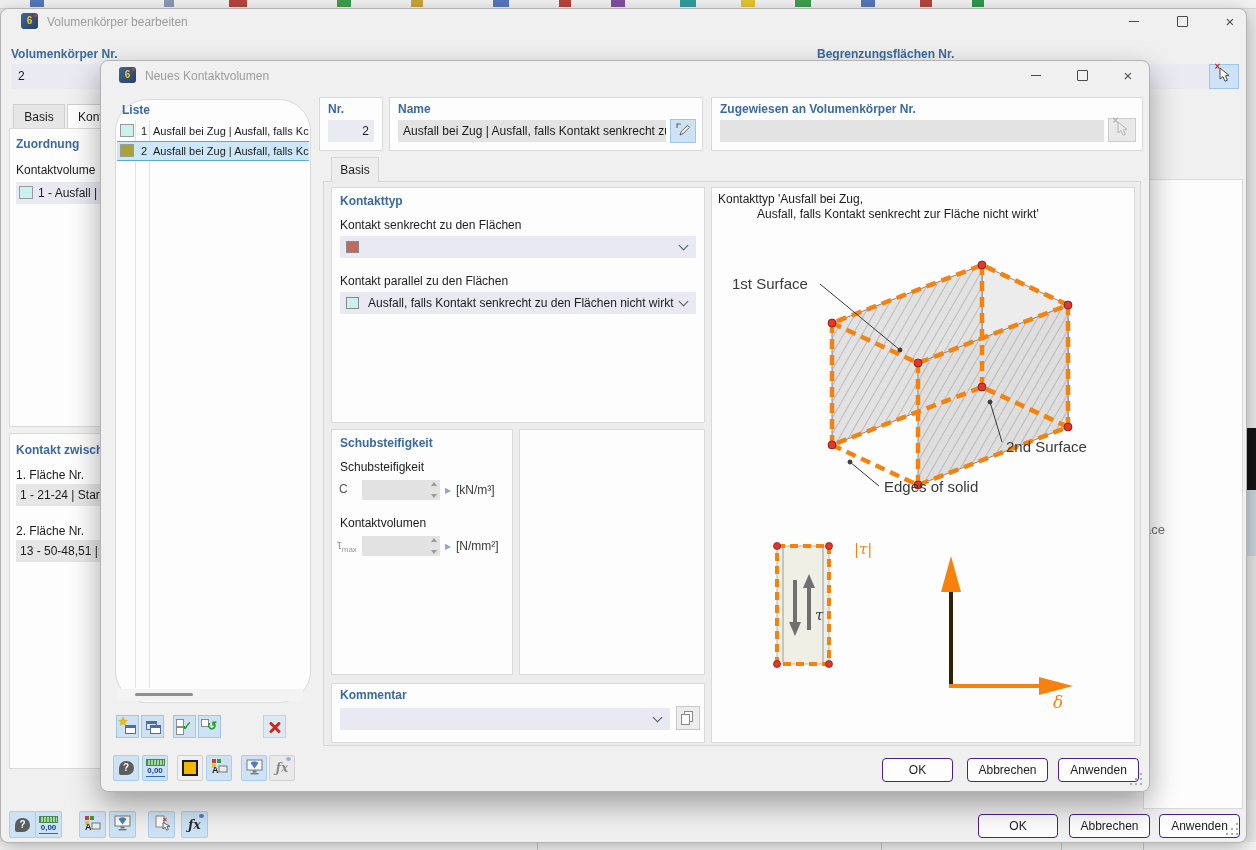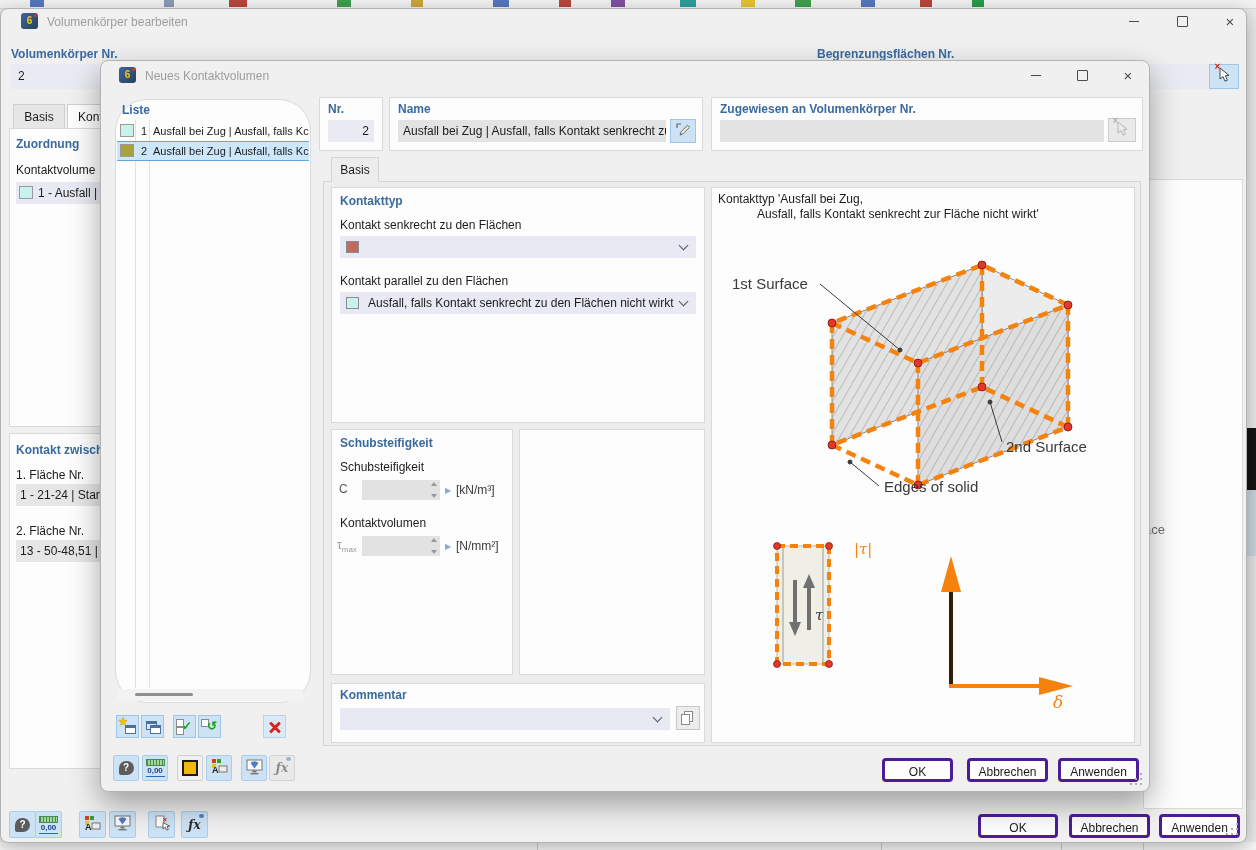--- a/index.html
+++ b/index.html
@@ -27,21 +27,21 @@
   
   .blue-h{color:#3a6a9e;font-weight:bold;font-size:12px;white-space:nowrap;}
   .lbl{color:#1c1c1c;font-size:12px;white-space:nowrap;}
   .panel{position:absolute;background:#fdfdfd;border:1px solid #dadada;}
   .field{position:absolute;background:#eaeaf2;line-height:25px;padding:0 7px;white-space:nowrap;overflow:hidden;}
   .combo{position:absolute;background:#e9e9f3;height:22px;line-height:22px;white-space:nowrap;overflow:hidden;}
   .combo .combo-text{position:absolute;left:28px;top:0;right:22px;overflow:hidden;}
   .combo-sw{position:absolute;left:6px;top:5px;width:13px;height:12px;border:1px solid #8a8a8a;box-sizing:border-box;}
   .chev{position:absolute;right:9px;top:6px;width:6px;height:6px;border-right:1.5px solid #4a586b;
         border-bottom:1.5px solid #4a586b;transform:rotate(45deg);}
-  .btn{position:absolute;height:24px;background:#fdfdfd;border:3px solid #4c1d95;border-radius:4px;
+  .btn{position:absolute;height:24px;background:#fdfdfd;border:1px solid #4c1d95;border-radius:4px;
        font-size:12px;color:#1c1c1c;text-align:center;line-height:22px;box-sizing:border-box;}
   .tbtn{position:absolute;width:26px;height:26px;background:#cde3f5;border:1px solid #abcdec;border-radius:2px;
         display:flex;align-items:center;justify-content:center;box-sizing:border-box;}
   .tbtn.dis{background:#e9e9e9;border-color:#d2d2d2;}
   .mini-btn{position:absolute;background:#cde3f5;border:1px solid #9fc6e6;display:flex;align-items:center;
             justify-content:center;box-sizing:border-box;}
   .mini-btn.dis{background:#e9e9e9;border-color:#cccccc;}
   .spinfield{position:absolute;background:#e2e2e2;height:20px;}
   .spin-arrows{position:absolute;right:2px;top:2px;width:9px;height:16px;display:flex;flex-direction:column;
                align-items:center;justify-content:space-between;}

